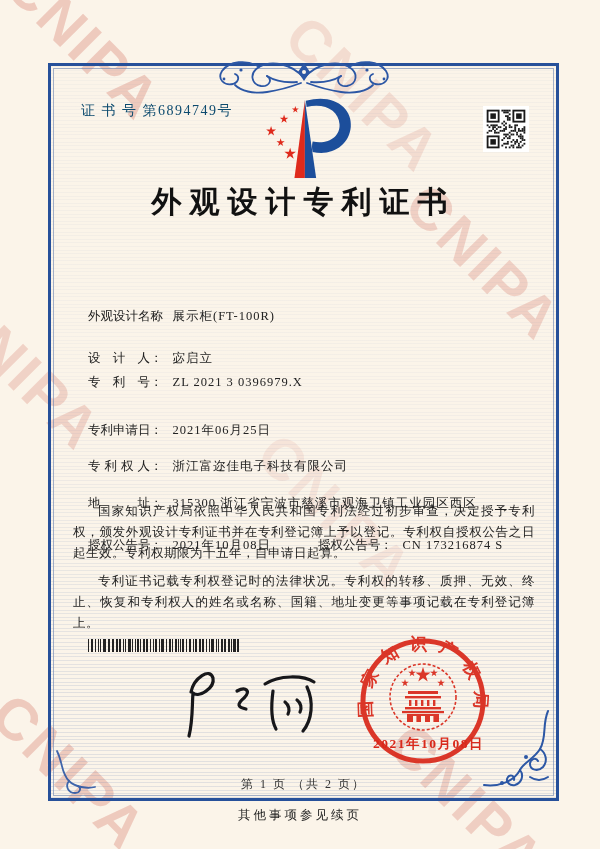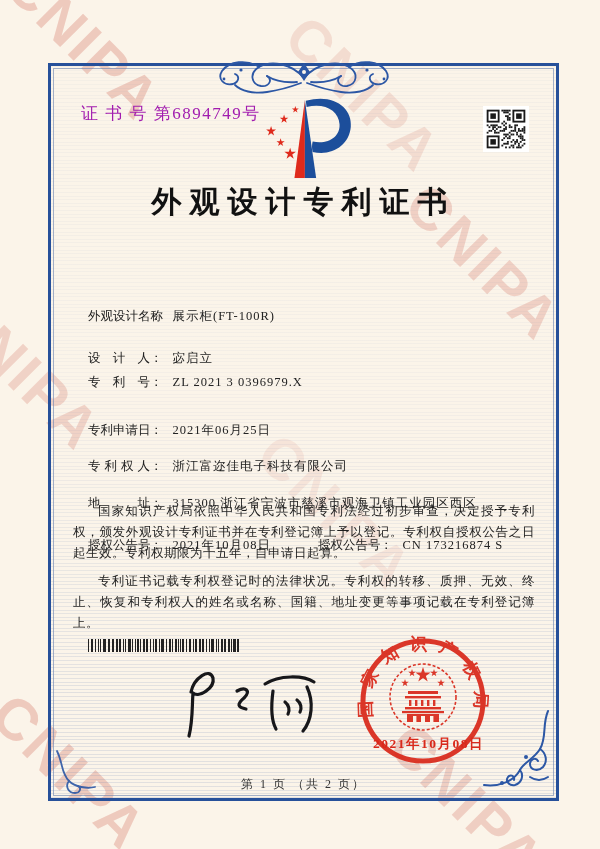--- a/index.html
+++ b/index.html
@@ -35,21 +35,21 @@
     -webkit-mask-image:linear-gradient(180deg,rgba(0,0,0,.28) 0%,rgba(0,0,0,.30) 45%,rgba(0,0,0,.75) 70%,#000 88%);
             mask-image:linear-gradient(180deg,rgba(0,0,0,.28) 0%,rgba(0,0,0,.30) 45%,rgba(0,0,0,.75) 70%,#000 88%);
     pointer-events:none;
   }
   .cert > *{position:absolute;z-index:2;}
   
   .ornament-top{left:50%;top:-11px;transform:translateX(-50%);}
   .ornament-br{right:2px;bottom:1px;}
   .ornament-bl{left:2px;bottom:1px;transform:scaleX(-1);}
   
-  .cert-no{left:30px;top:36px;font-size:17px;letter-spacing:1.5px;color:#a21caf;}
+  .cert-no{left:30px;top:36px;font-size:14px;letter-spacing:1.5px;color:#0c4a6e;}
   .logo{left:50%;top:26px;transform:translateX(-50%);}
   .qr{right:27px;top:40px;width:46px;height:46px;background:#fff;}
   .title{
     left:0;right:0;top:116px;text-align:center;
     font-size:30px;font-weight:bold;letter-spacing:8px;color:#111;
   }
   
   .fields{left:37px;right:30px;top:180px;font-size:12.5px;color:#222;}
   .frow{position:absolute;left:0;right:0;white-space:nowrap;}
   .flabel{
@@ -398,13 +398,14 @@
           <rect x="64" y="81" width="4" height="6" fill="#fbf4e9"></rect>
           <rect x="73" y="81" width="3.4" height="6" fill="#fbf4e9"></rect>
         </g>
       </g>
     </svg>
     <div class="seal-date">2021年10月08日</div>
 
     <div class="page-footer">第 1 页 （共 2 页）</div>
   </div>
 
+  <div class="continuation">其他事项参见续页</div>
 </div>
 
 </body></html>

